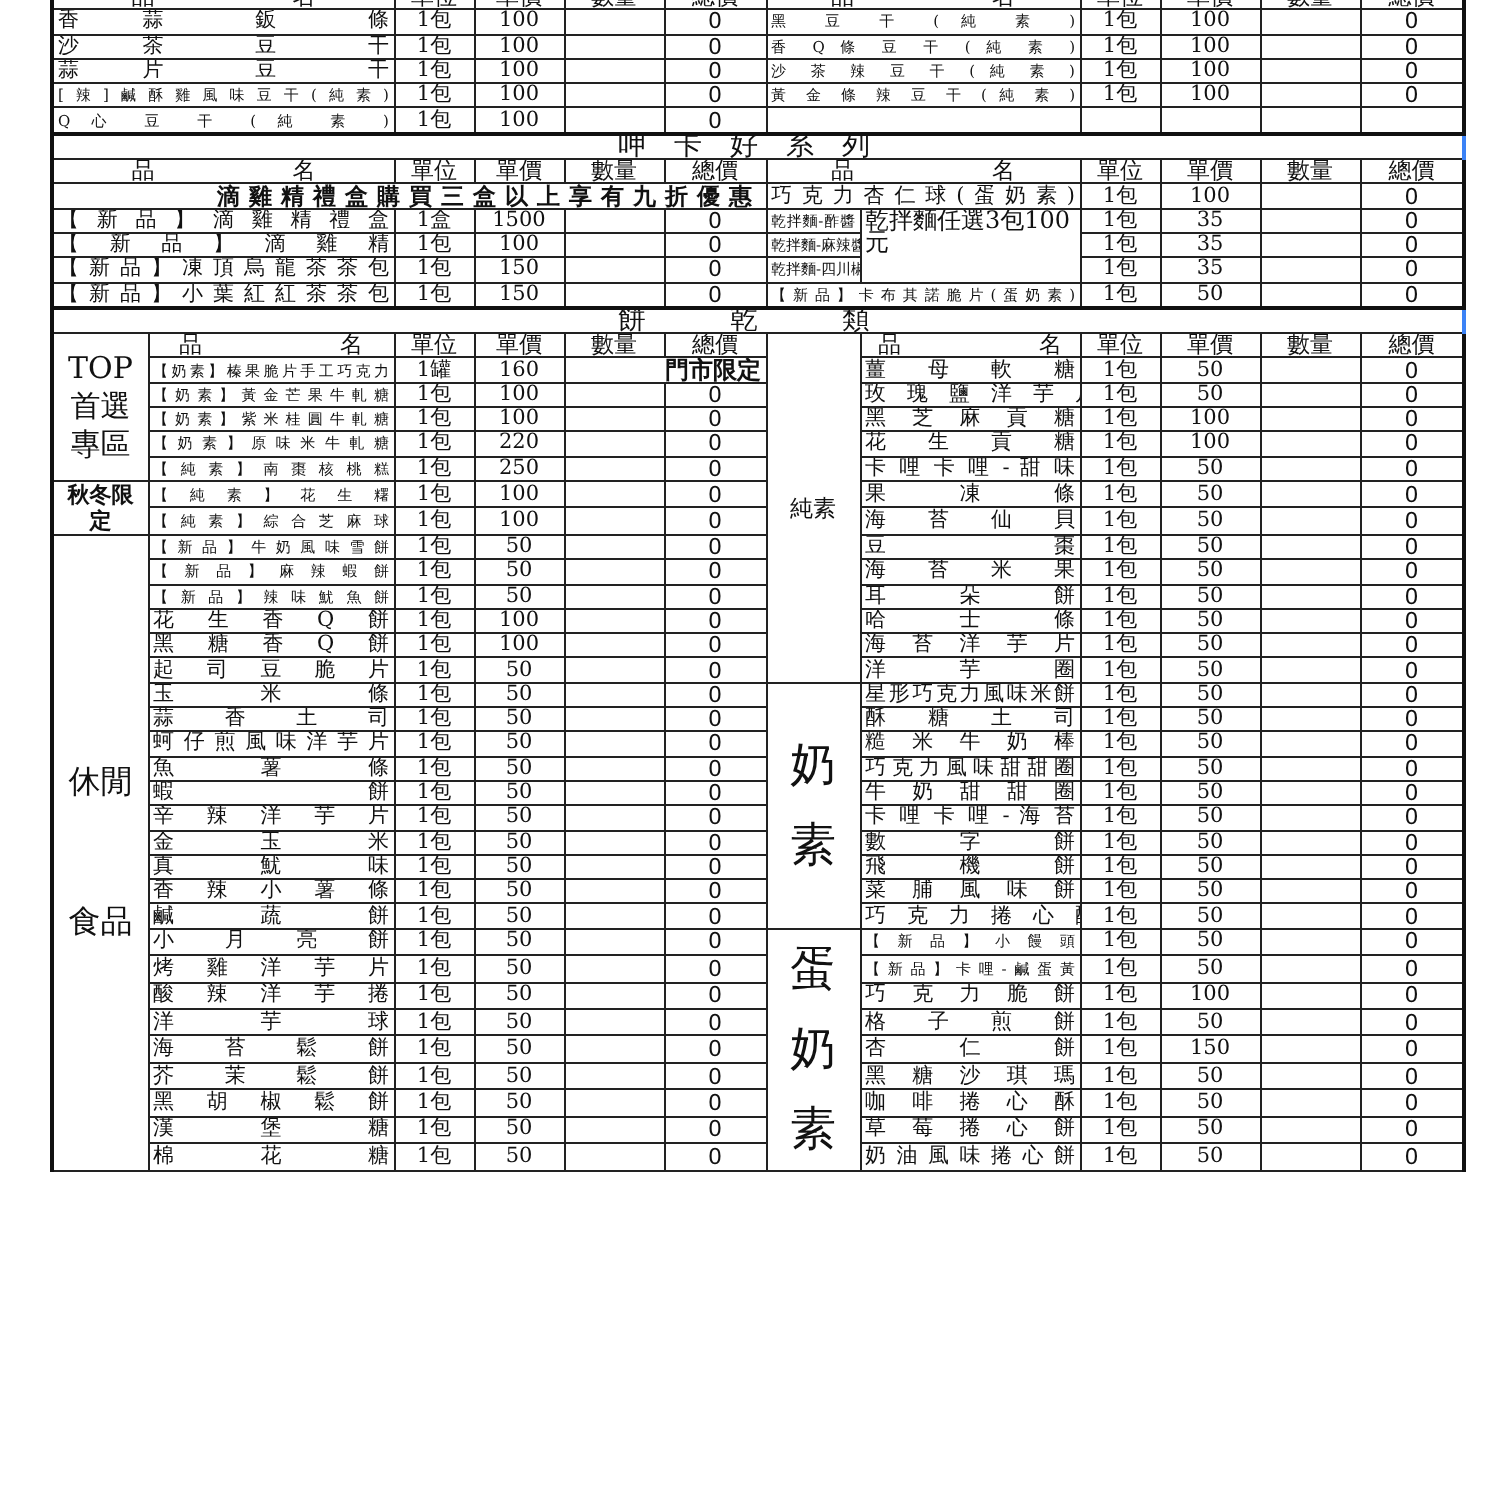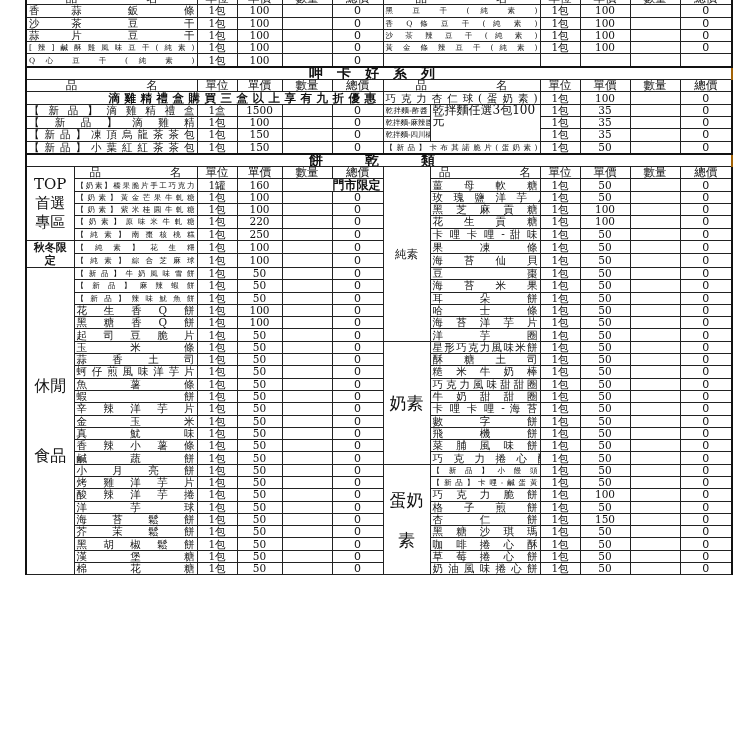--- a/index.html
+++ b/index.html
@@ -4,25 +4,25 @@
 <style>
   html,body{margin:0;padding:0;background:#fff;}
   body{width:750px;height:750px;overflow:hidden;position:relative;font-family:"DejaVu Serif","Liberation Serif",serif;color:#111;}
   .sheet{position:absolute;left:25px;top:-8px;width:706px;}
   table{border-collapse:collapse;table-layout:fixed;width:706px;}
   td{border:1px solid #222;padding:0 2px;height:11.3px;font-size:10.5px;line-height:11px;white-space:nowrap;overflow:hidden;}
   td.c{text-align:center;}
   td.n{text-align:justify;text-align-last:justify;letter-spacing:0;}
   td.small{font-size:7.5px;}
   .hdr td{font-size:11.5px;text-align:center;margin-top:42px;}
-  .sec td{font-size:14px;text-align:center;letter-spacing:14px;font-weight:bold;border-left:2px solid #111;border-right:2px solid #a16207;}
+  .sec td{font-size:14px;text-align:center;letter-spacing:14px;font-weight:normal;border-left:2px solid #111;border-right:2px solid #3b82f6;}
   .thickL{border-left:2px solid #111 !important;}
   .thickR{border-right:2px solid #111 !important;}
   .thickT td{border-top:2px solid #111;}
-  .cat{text-align:center;vertical-align:middle;font-size:17px;font-weight:bold;white-space:normal;line-height:19px;}
+  .cat{text-align:center;vertical-align:middle;font-size:23px;font-weight:bold;white-space:normal;line-height:19px;}
   .catsm{text-align:center;font-size:11px;font-weight:bold;white-space:normal;line-height:13px;}
   .promo td.promotext{font-size:11.5px;font-weight:bold;letter-spacing:4.5px;text-align:right;}
   .zero{font-family:"DejaVu Sans","Liberation Sans",sans-serif;font-size:11px;}
   .limited{font-size:12px;font-weight:bold;text-align:right;}
 </style>
 </head>
 <body>
 
 <div class="sheet">
   <table id="grid">

